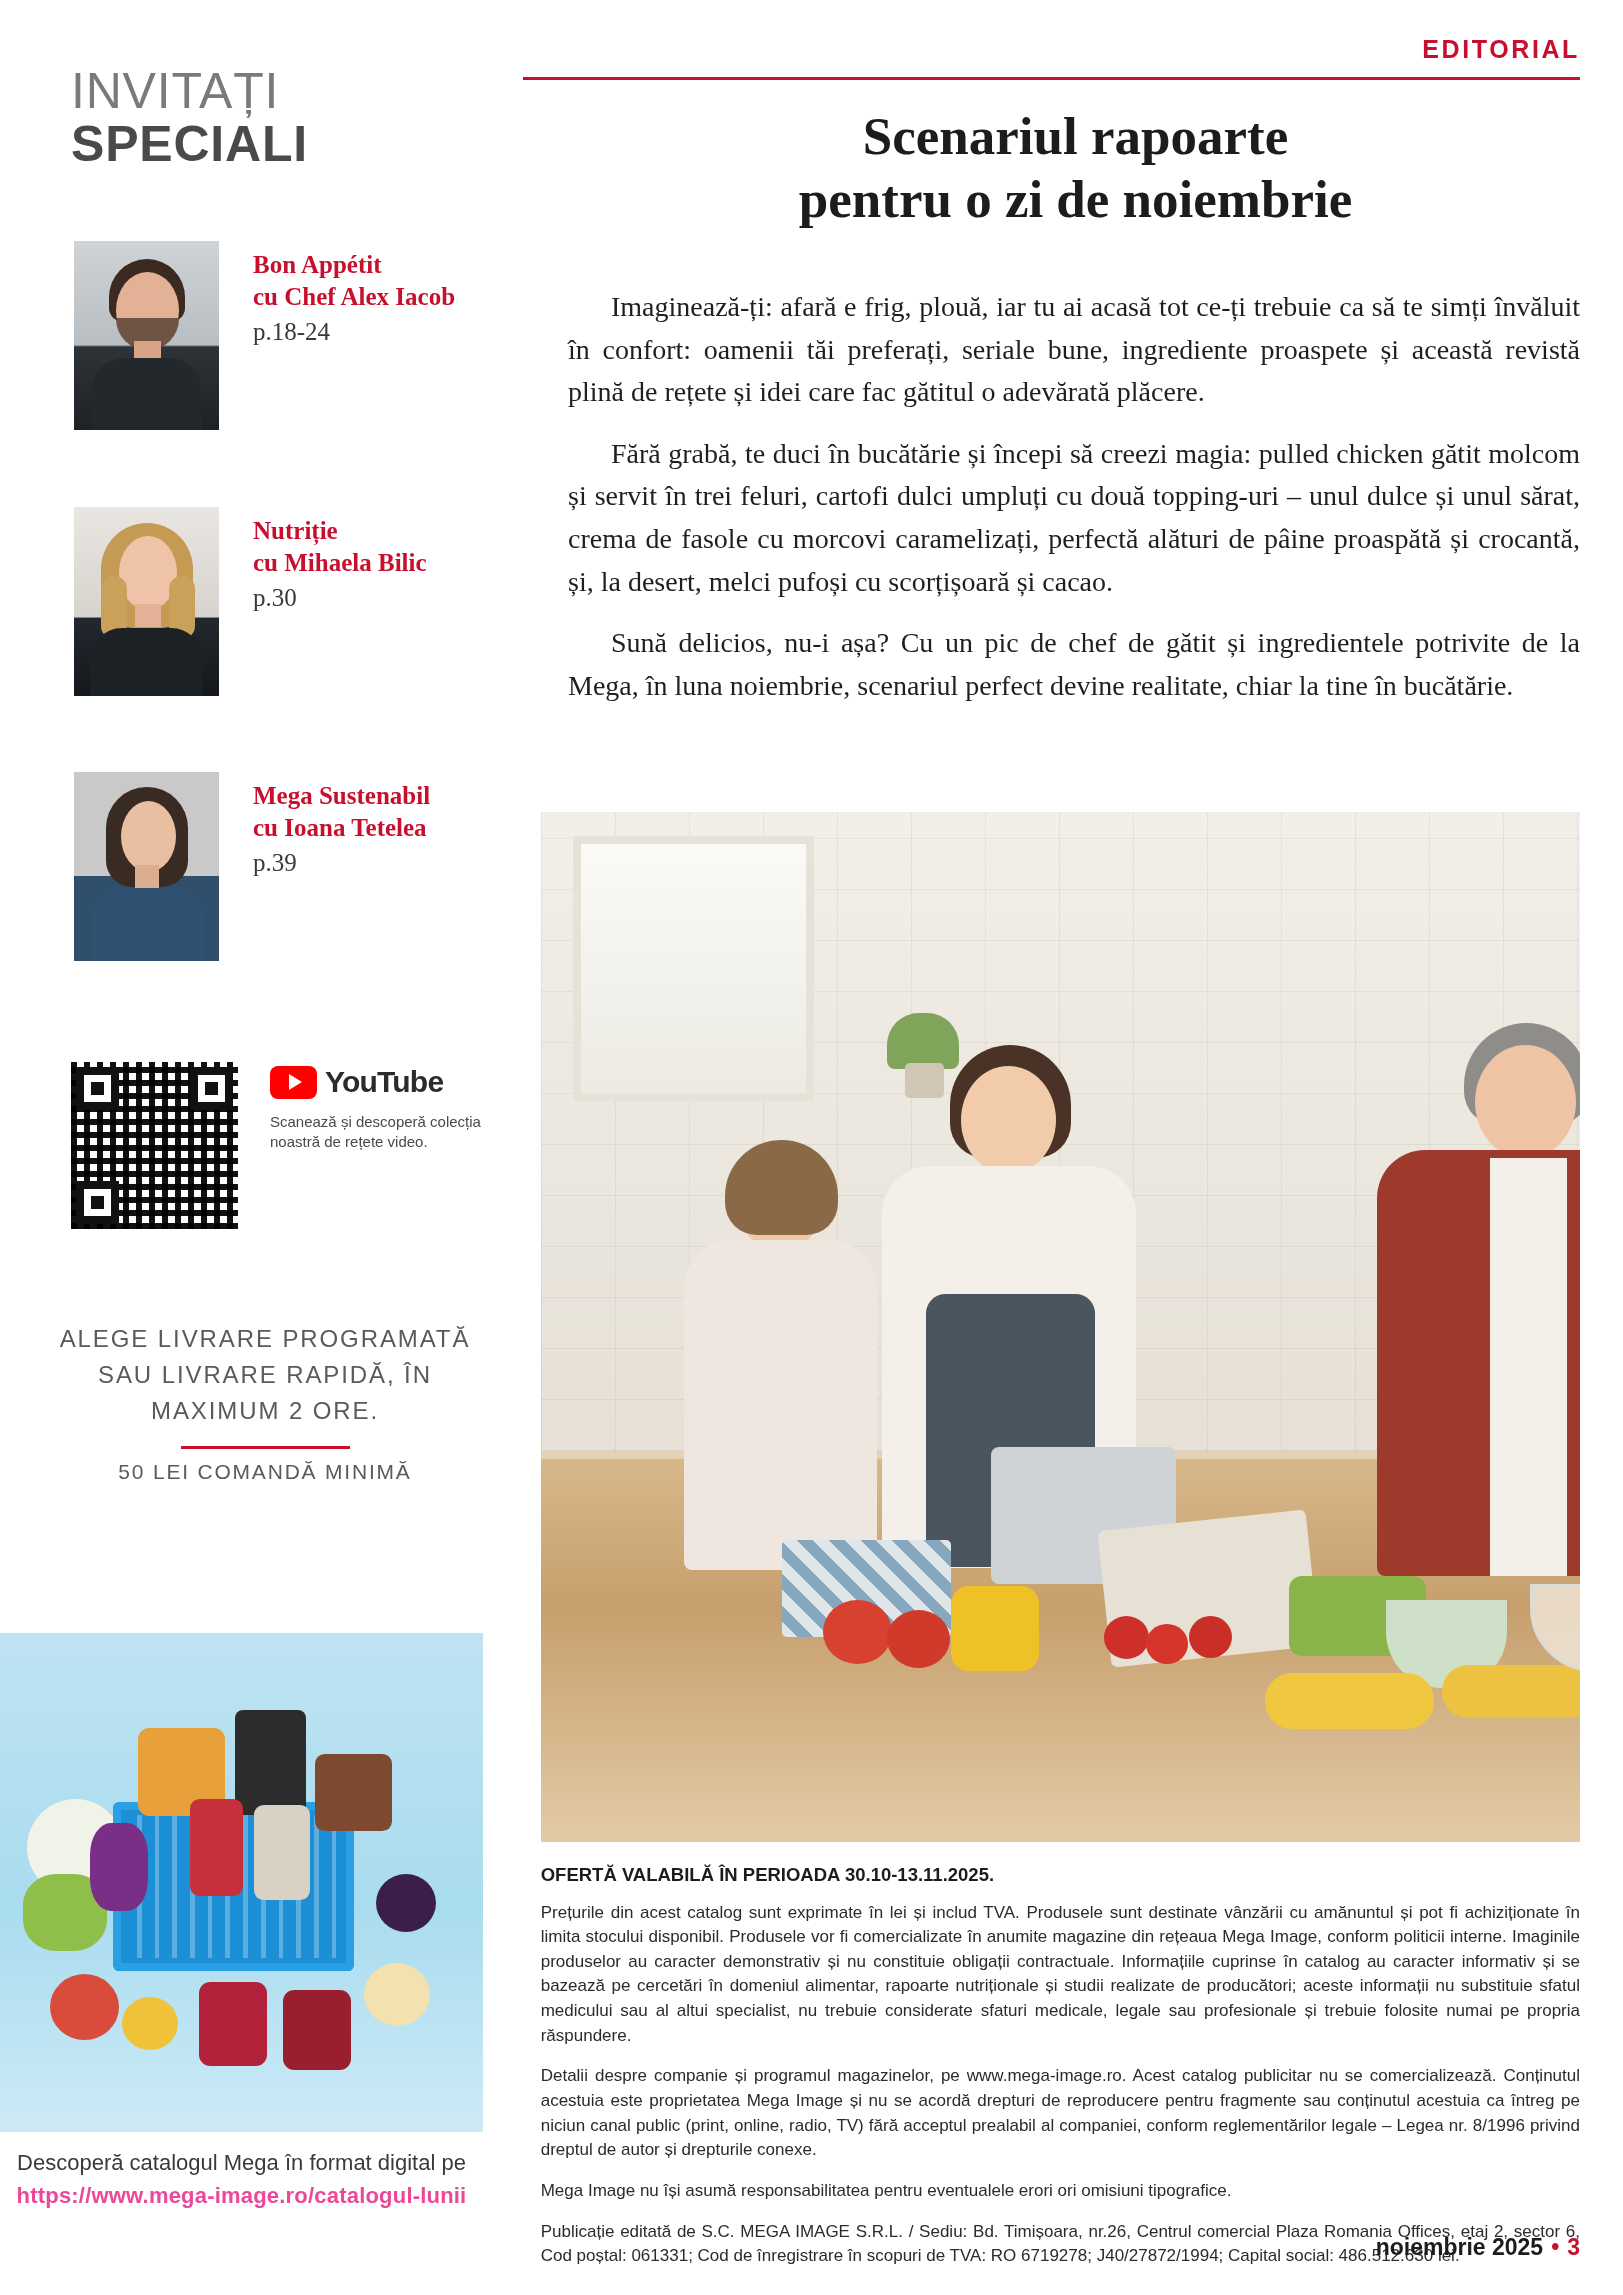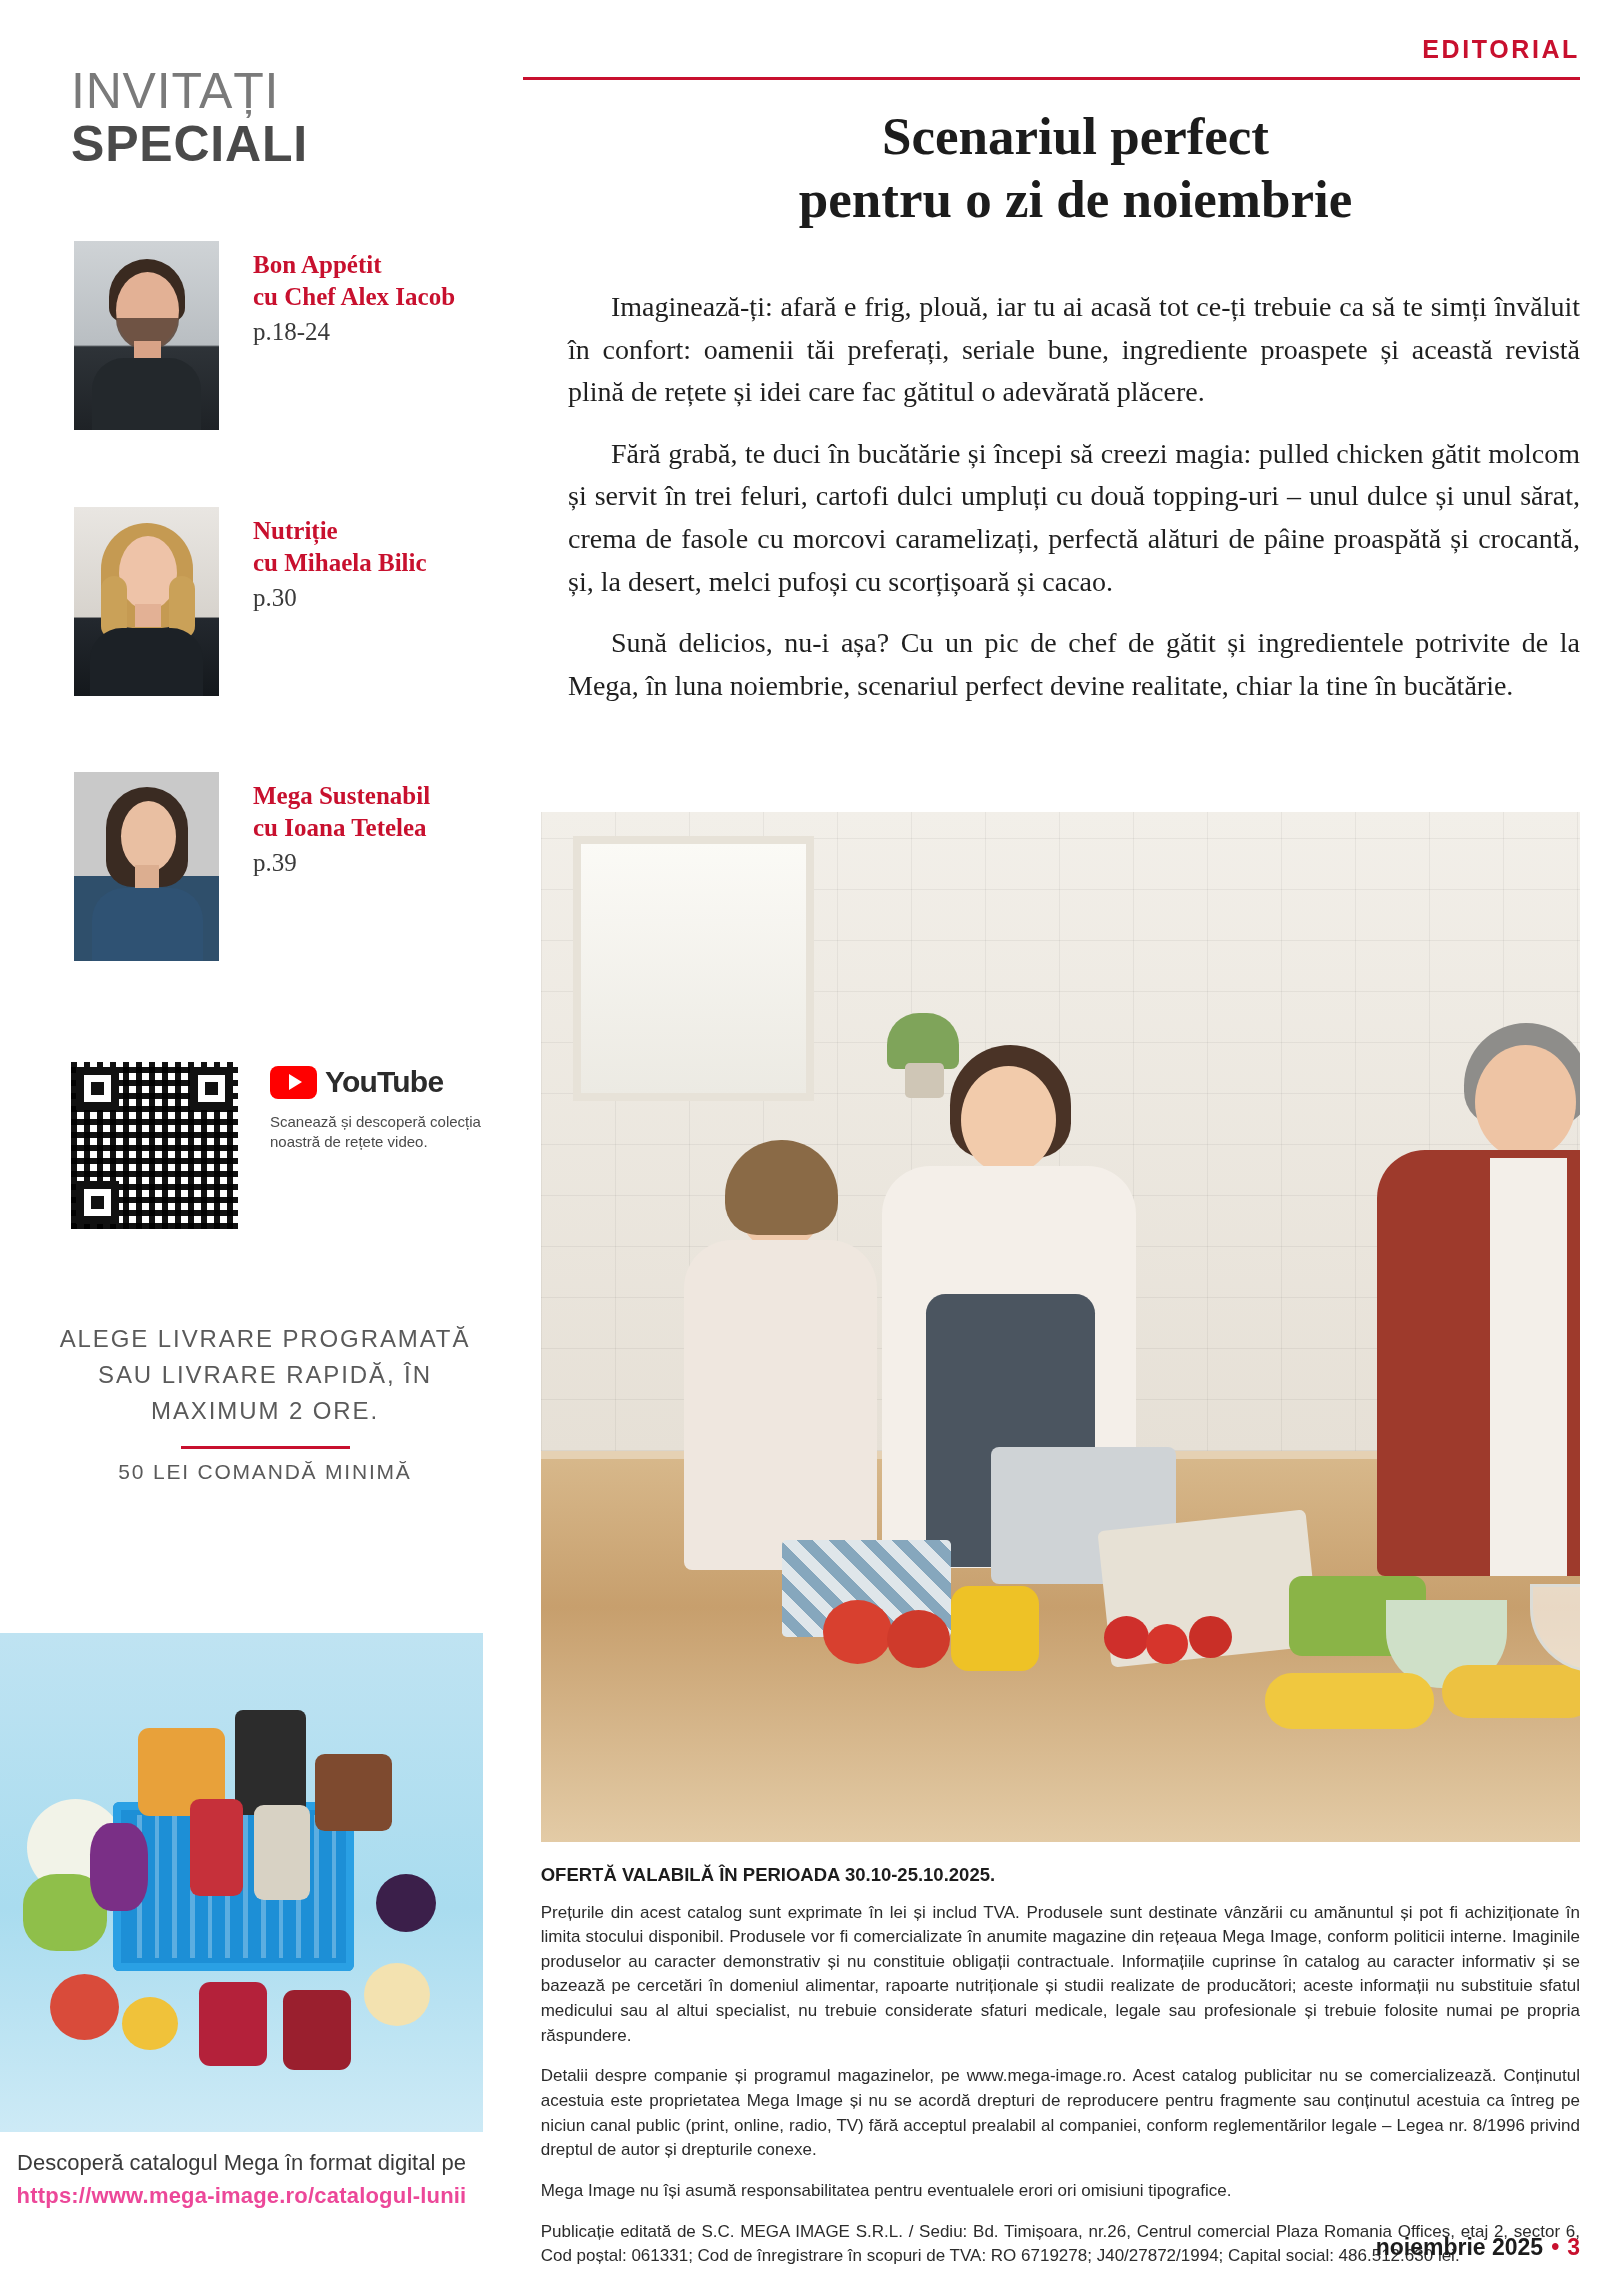--- a/index.html
+++ b/index.html
@@ -354,21 +354,21 @@
     <div class="digital-link">https://www.mega-image.ro/catalogul-lunii</div>
   </div>
 </div>
 
 <div class="right-col">
 
   <div class="editorial-tag">EDITORIAL</div>
   <div class="editorial-rule"></div>
 
   <div class="art-title">
-    <div>Scenariul perfect</div>
+    <div>Scenariul rapoarte</div>
     <div>pentru o zi de noiembrie</div>
   </div>
 
   <div class="art-body">
     <p>Imaginează-ți: afară e frig, plouă, iar tu ai acasă tot ce-ți trebuie ca să te simți învăluit în confort: oamenii tăi preferați, seriale bune, ingrediente proaspete și această revistă plină de rețete și idei care fac gătitul o adevărată plăcere.</p>
     <p>Fără grabă, te duci în bucătărie și începi să creezi magia: pulled chicken gătit molcom și servit în trei feluri, cartofi dulci umpluți cu două topping-uri – unul dulce și unul sărat, crema de fasole cu morcovi caramelizați, perfectă alături de pâine proaspătă și crocantă, și, la desert, melci pufoși cu scorțișoară și cacao.</p>
     <p>Sună delicios, nu-i așa? Cu un pic de chef de gătit și ingredientele potrivite de la Mega, în luna noiembrie, scenariul perfect devine realitate, chiar la tine în bucătărie.</p>
   </div>
 
   <div class="hero">
@@ -413,21 +413,21 @@
     <div class="veg" style="left:648px;top:804px;width:43px;height:42px;background:#c92f27;"></div>
     <div style="position:absolute;left:748px;top:764px;width:137px;height:80px;background:#8ab447;border-radius:13px;"></div>
     <div style="position:absolute;left:845px;top:788px;width:121px;height:88px;background:#cfe0c8;border-radius:0 0 56px 56px;"></div>
     <div style="position:absolute;left:724px;top:861px;width:169px;height:56px;background:#f0c83f;border-radius:27px;"></div>
     <div style="position:absolute;left:901px;top:853px;width:153px;height:53px;background:#edc241;border-radius:26px;"></div>
     <div style="position:absolute;left:989px;top:772px;width:145px;height:88px;background:rgba(255,255,255,.6);border:3.2px solid #dcdcd6;border-radius:0 0 64px 64px;"></div>
 
   </div>
 
   <div class="legal">
-    <div class="legal-head">OFERTĂ VALABILĂ ÎN PERIOADA 30.10-25.10.2025.</div>
+    <div class="legal-head">OFERTĂ VALABILĂ ÎN PERIOADA 30.10-13.11.2025.</div>
     <p>Prețurile din acest catalog sunt exprimate în lei și includ TVA. Produsele sunt destinate vânzării cu amănuntul și pot fi achiziționate în limita stocului disponibil. Produsele vor fi comercializate în anumite magazine din rețeaua Mega Image, conform politicii interne. Imaginile produselor au caracter demonstrativ și nu constituie obligații contractuale. Informațiile cuprinse în catalog au caracter informativ și se bazează pe cercetări în domeniul alimentar, rapoarte nutriționale și studii realizate de producători; aceste informații nu substituie sfatul medicului sau al altui specialist, nu trebuie considerate sfaturi medicale, legale sau profesionale și trebuie folosite numai pe propria răspundere.</p>
     <p>Detalii despre companie și programul magazinelor, pe www.mega-image.ro. Acest catalog publicitar nu se comercializează. Conținutul acestuia este proprietatea Mega Image și nu se acordă drepturi de reproducere pentru fragmente sau conținutul acestuia ca întreg pe niciun canal public (print, online, radio, TV) fără acceptul prealabil al companiei, conform reglementărilor legale – Legea nr. 8/1996 privind dreptul de autor și drepturile conexe.</p>
     <p>Mega Image nu își asumă responsabilitatea pentru eventualele erori ori omisiuni tipografice.</p>
     <p>Publicație editată de S.C. MEGA IMAGE S.R.L. / Sediu: Bd. Timișoara, nr.26, Centrul comercial Plaza Romania Offices, etaj 2, sector 6, Cod poștal: 061331; Cod de înregistrare în scopuri de TVA: RO 6719278; J40/27872/1994; Capital social: 486.512.630 lei.</p>
   </div>
 
   <div class="footer-page">
     <span>noiembrie 2025</span><span class="dot">•</span><span class="num">3</span>
   </div>
 </div>

